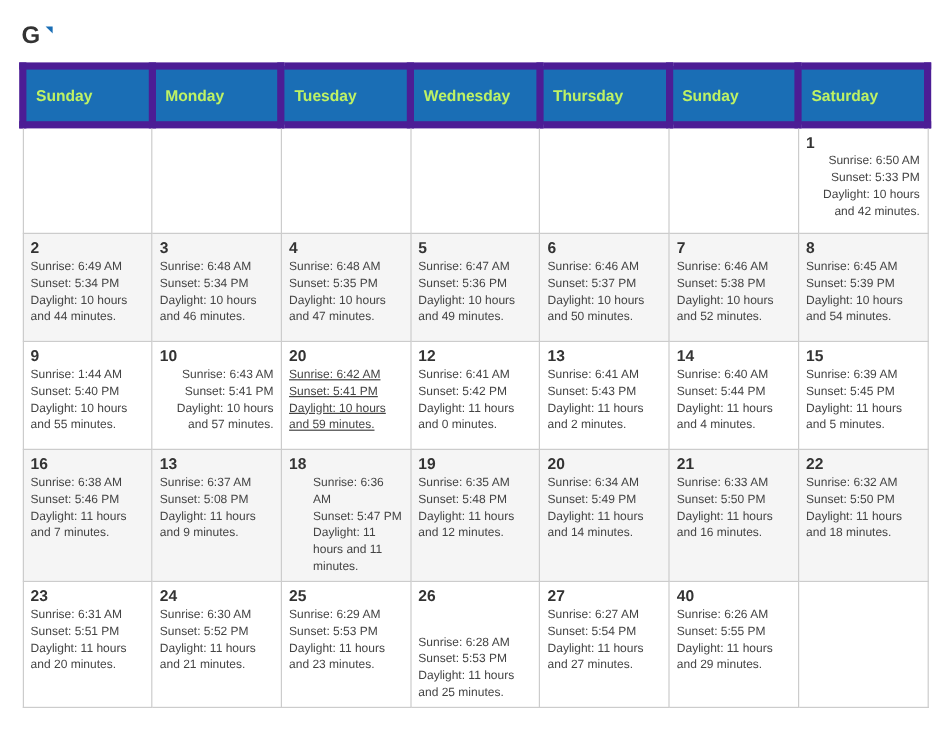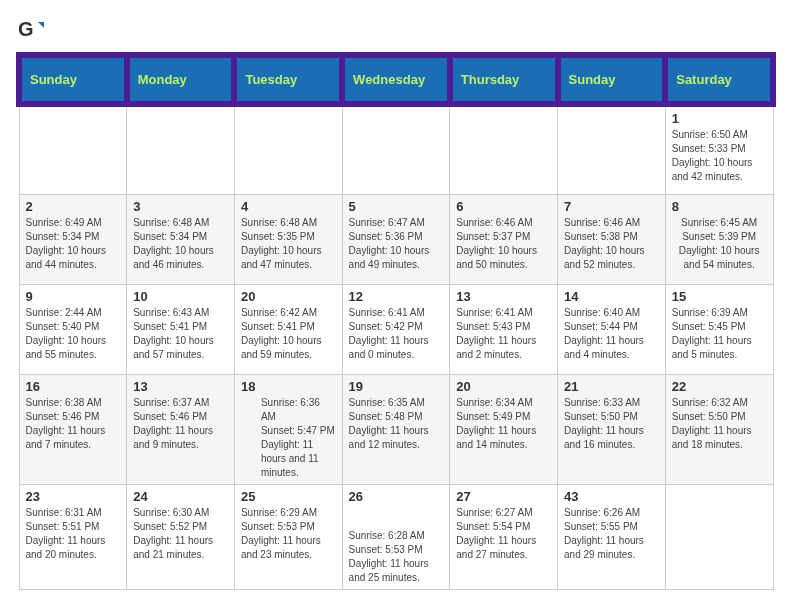--- a/index.html
+++ b/index.html
@@ -123,21 +123,21 @@
   <tbody id="calendar-body">
   <tr>
         <td class="empty-cell"></td>
         <td class="empty-cell"></td>
         <td class="empty-cell"></td>
         <td class="empty-cell"></td>
         <td class="empty-cell"></td>
         <td class="empty-cell"></td>
         <td>
           <span class="day-number">1</span>
-          <div class="day-info" style="white-space: pre-line;">Sunrise: 6:50 AM
+          <div class="day-info" style="white-space: pre-line; text-align: right;">Sunrise: 6:50 AM
 Sunset: 5:33 PM
 Daylight: 10 hours and 42 minutes.</div>
         </td>
       </tr>
       <tr>
         <td>
           <span class="day-number">2</span>
           <div class="day-info" style="white-space: pre-line;">Sunrise: 6:49 AM
 Sunset: 5:34 PM
 Daylight: 10 hours and 44 minutes.</div>
@@ -167,41 +167,41 @@
 Daylight: 10 hours and 50 minutes.</div>
         </td>
         <td>
           <span class="day-number">7</span>
           <div class="day-info" style="white-space: pre-line;">Sunrise: 6:46 AM
 Sunset: 5:38 PM
 Daylight: 10 hours and 52 minutes.</div>
         </td>
         <td>
           <span class="day-number">8</span>
-          <div class="day-info" style="white-space: pre-line; text-align: center;">Sunrise: 6:45 AM
+          <div class="day-info" style="white-space: pre-line;">Sunrise: 6:45 AM
 Sunset: 5:39 PM
 Daylight: 10 hours and 54 minutes.</div>
         </td>
       </tr>
       <tr>
         <td>
           <span class="day-number">9</span>
-          <div class="day-info" style="white-space: pre-line;">Sunrise: 2:44 AM
+          <div class="day-info" style="white-space: pre-line;">Sunrise: 1:44 AM
 Sunset: 5:40 PM
 Daylight: 10 hours and 55 minutes.</div>
         </td>
         <td>
           <span class="day-number">10</span>
-          <div class="day-info" style="white-space: pre-line;">Sunrise: 6:43 AM
+          <div class="day-info" style="white-space: pre-line; text-align: right;">Sunrise: 6:43 AM
 Sunset: 5:41 PM
 Daylight: 10 hours and 57 minutes.</div>
         </td>
         <td>
           <span class="day-number">20</span>
-          <div class="day-info" style="white-space: pre-line;">Sunrise: 6:42 AM
+          <div class="day-info" style="white-space: pre-line; text-decoration: underline;">Sunrise: 6:42 AM
 Sunset: 5:41 PM
 Daylight: 10 hours and 59 minutes.</div>
         </td>
         <td>
           <span class="day-number">12</span>
           <div class="day-info" style="white-space: pre-line;">Sunrise: 6:41 AM
 Sunset: 5:42 PM
 Daylight: 11 hours and 0 minutes.</div>
         </td>
         <td>
@@ -226,21 +226,21 @@
       <tr>
         <td>
           <span class="day-number">16</span>
           <div class="day-info" style="white-space: pre-line;">Sunrise: 6:38 AM
 Sunset: 5:46 PM
 Daylight: 11 hours and 7 minutes.</div>
         </td>
         <td>
           <span class="day-number">13</span>
           <div class="day-info" style="white-space: pre-line;">Sunrise: 6:37 AM
-Sunset: 5:46 PM
+Sunset: 5:08 PM
 Daylight: 11 hours and 9 minutes.</div>
         </td>
         <td>
           <span class="day-number">18</span>
           <div class="day-info" style="white-space: pre-line; margin-left: 20px;">Sunrise: 6:36 AM
 Sunset: 5:47 PM
 Daylight: 11 hours and 11 minutes.</div>
         </td>
         <td>
           <span class="day-number">19</span>
@@ -292,21 +292,21 @@
 Sunset: 5:53 PM
 Daylight: 11 hours and 25 minutes.</div>
         </td>
         <td>
           <span class="day-number">27</span>
           <div class="day-info" style="white-space: pre-line;">Sunrise: 6:27 AM
 Sunset: 5:54 PM
 Daylight: 11 hours and 27 minutes.</div>
         </td>
         <td>
-          <span class="day-number">43</span>
+          <span class="day-number">40</span>
           <div class="day-info" style="white-space: pre-line;">Sunrise: 6:26 AM
 Sunset: 5:55 PM
 Daylight: 11 hours and 29 minutes.</div>
         </td>
         <td class="empty-cell"></td>
       </tr>
     </tbody>
 </table>
 
 </body></html>

